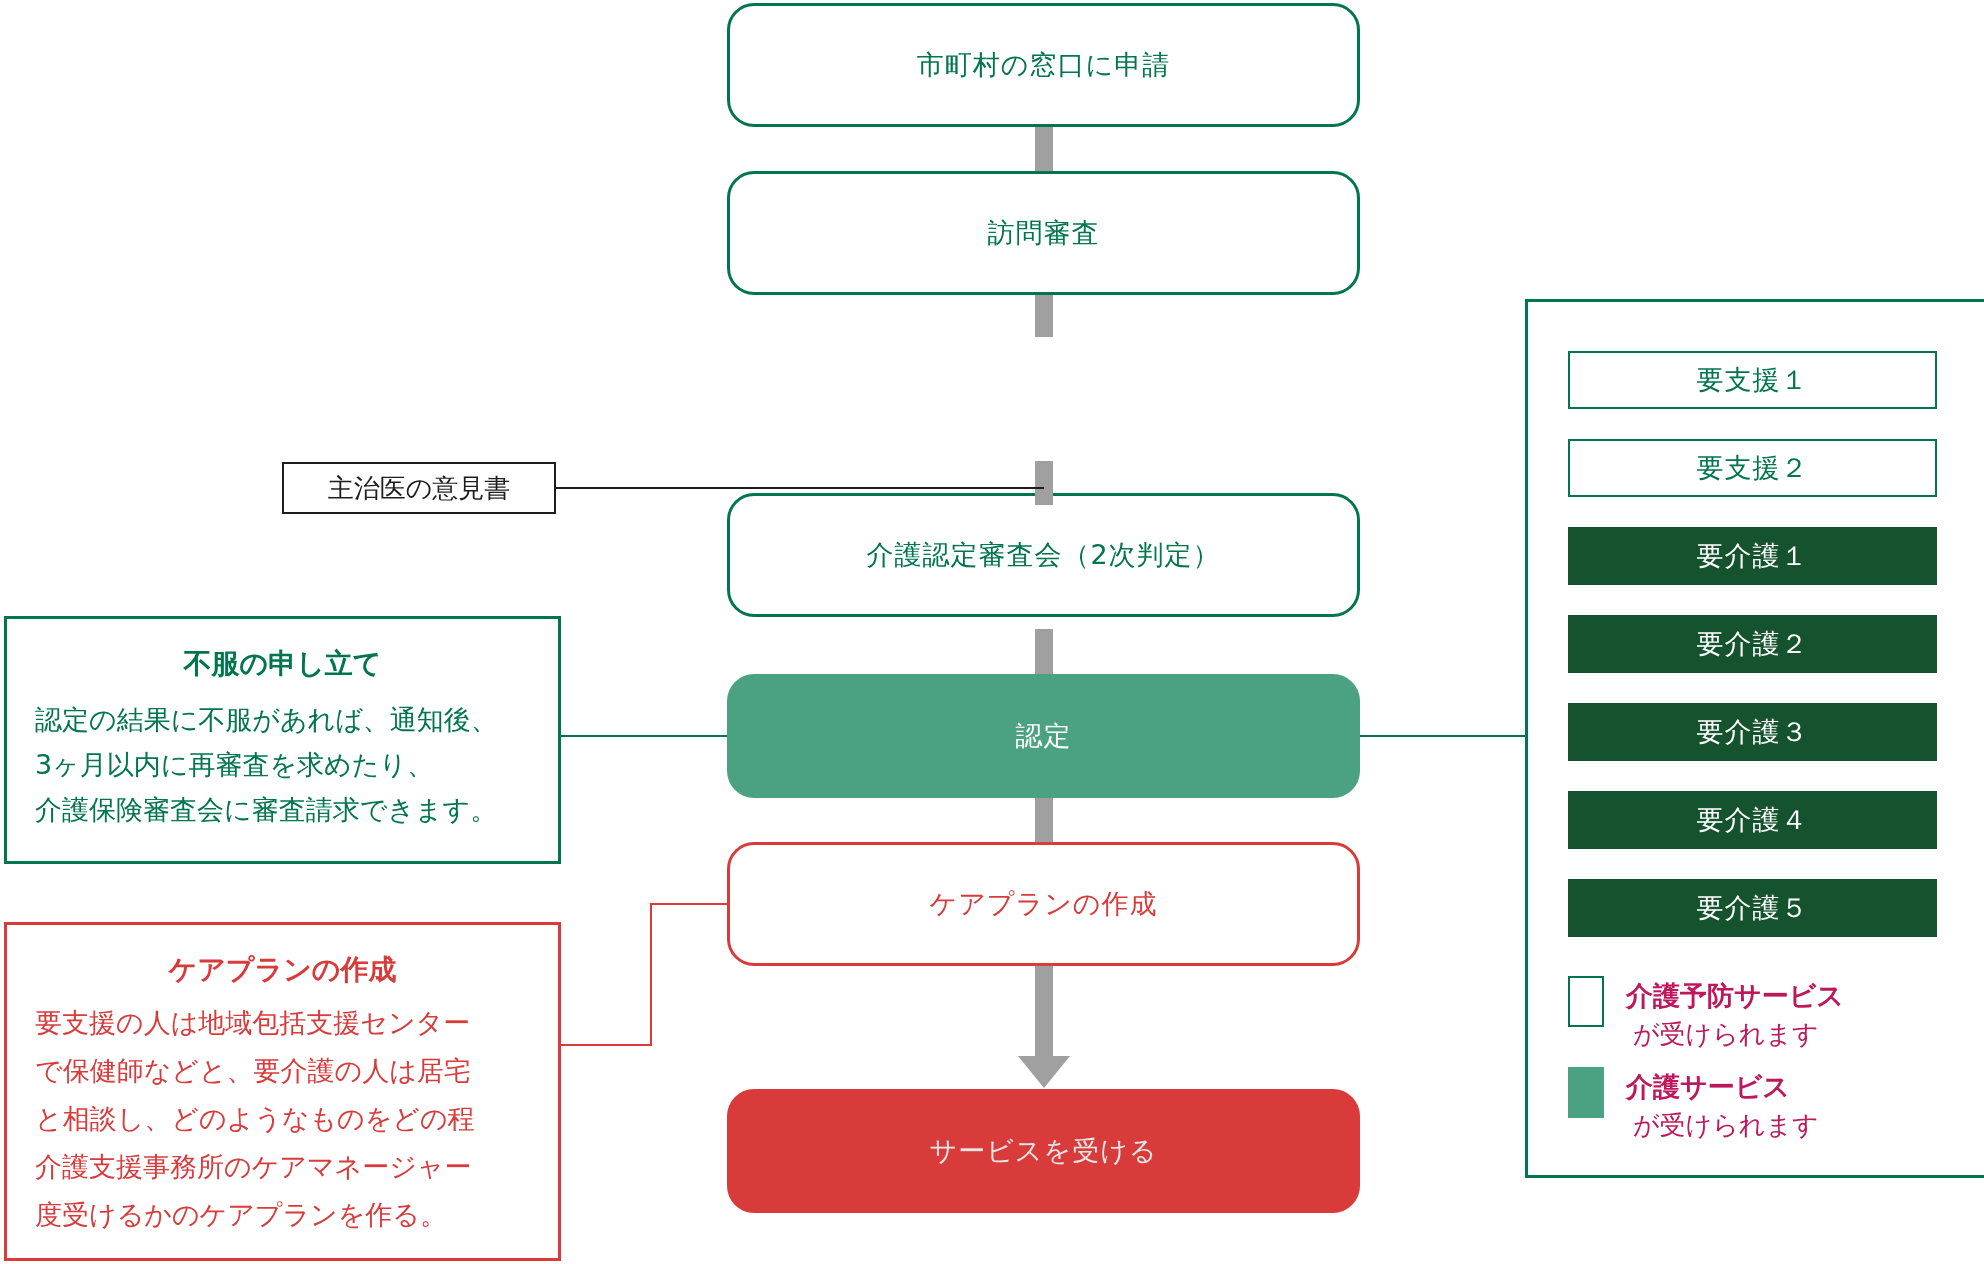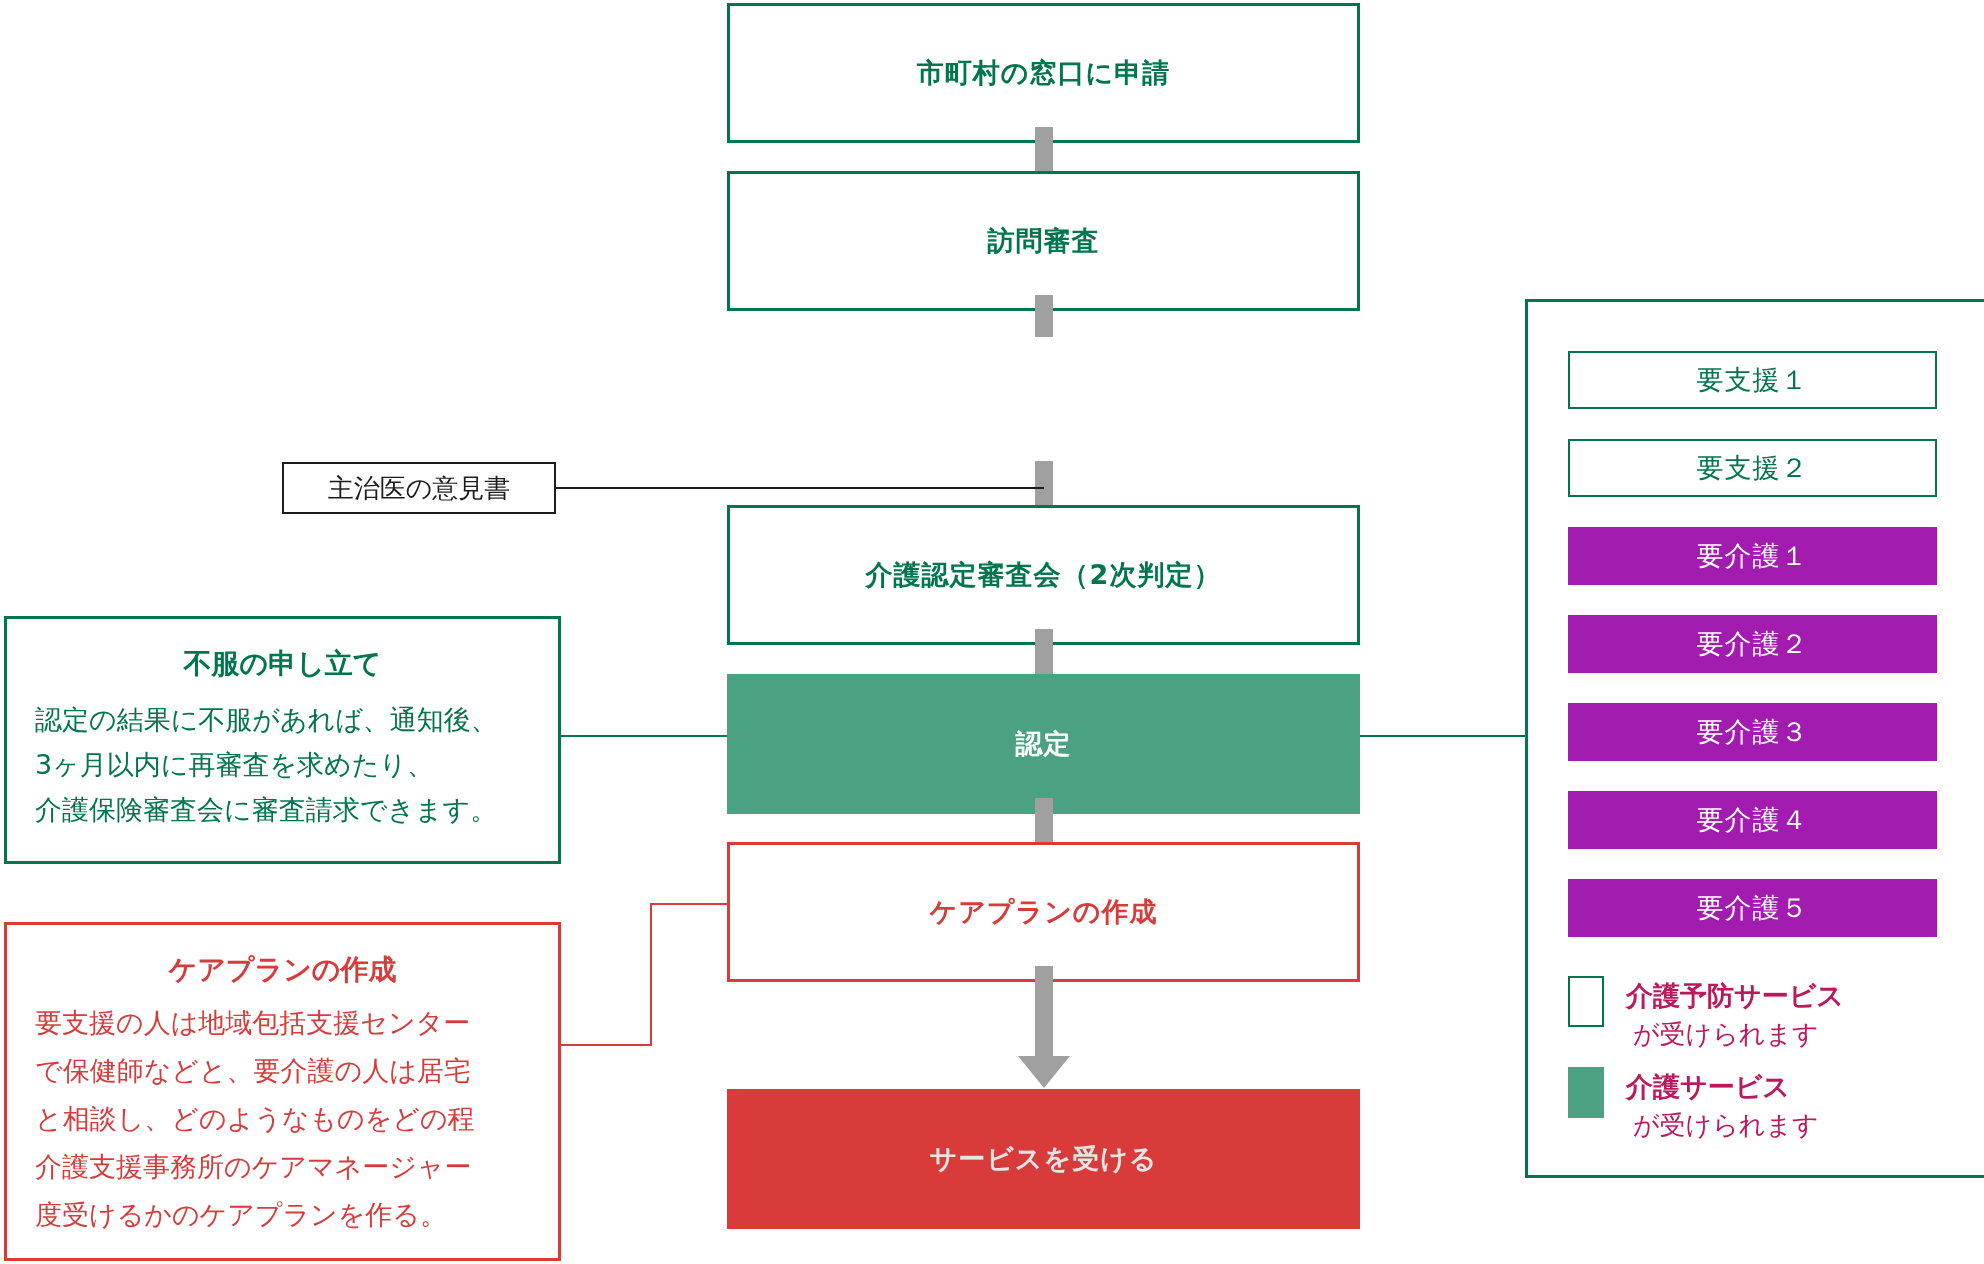--- a/index.html
+++ b/index.html
@@ -2,23 +2,23 @@
 <html><head>
 <meta charset="utf-8">
 <style>
   * { margin:0; padding:0; box-sizing:border-box; }
   html, body { background:#ffffff; }
   body { font-family:"DejaVu Sans","Liberation Sans",sans-serif; }
 
   .canvas { position:relative; width:1984px; height:1264px; background:#ffffff; overflow:hidden; }
 
   
-  .flow-box { position:absolute; left:727px; width:633px; height:140px;
+  .flow-box { position:absolute; left:727px; width:633px; height:124px;
     display:flex; align-items:center; justify-content:center; text-align:center;
-    font-size:27px; font-weight:bold; letter-spacing:1px; }
+    font-size:27px; font-weight:normal; letter-spacing:1px;border-radius:27px; }
   .green-outline { background:#ffffff; border:3px solid #00754e; color:#00754e; }
   .green-fill   { background:#4ba282; color:#ffffff; }
   .red-outline  { background:#ffffff; border:3px solid #d93b3b; color:#d93b3b; }
   .red-fill     { background:#d93b3b; color:#e5e5e5; }
 
   
   .vconn { position:absolute; left:1035px; width:18px; background:#a0a0a0; }
   .arrow-head { position:absolute; left:1018px; top:1056px; width:0; height:0;
     border-left:26px solid transparent; border-right:26px solid transparent;
     border-top:32px solid #a0a0a0; }
@@ -49,38 +49,38 @@
   .careplan-note { left:4px; top:922px; width:557px; height:339px; padding:26px 28px 0; }
   .careplan-note .note-title { margin-bottom:10px; }
   .careplan-note .note-body  { line-height:48px; }
 
   
   .panel { position:absolute; left:1525px; top:299px; width:489px; height:879px;
     background:#ffffff; border:3px solid #00754e; }
   .level-box { position:absolute; left:40px; width:369px; height:58px;
     display:flex; align-items:center; justify-content:center; font-size:27px; letter-spacing:1px; }
   .level-outline { background:#ffffff; border:2px solid #00754e; color:#00754e; }
-  .level-fill    { background:#a21caf; color:#ffffff; }
+  .level-fill    { background:#14532d; color:#ffffff; }
 
   .legend-row { position:absolute; left:40px; display:flex; align-items:flex-start; gap:22px; }
   .swatch { width:36px; height:51px; flex:0 0 36px; }
   .swatch-outline { background:#ffffff; border:2px solid #00754e; }
   .swatch-fill    { background:#4ba282; }
   .legend-text  { color:#be185d; }
   .legend-title { font-size:27px; font-weight:bold; line-height:39px; }
   .legend-sub   { font-size:26px; line-height:39px;margin-left:7px; }
 </style>
 </head>
 <body>
 
 <div class="canvas">
 
   <div class="flow-box green-outline" style="top:3px">市町村の窓口に申請</div>
   <div class="flow-box green-outline" style="top:171px">訪問審査</div>
-  <div class="flow-box green-outline" style="top:505px">介護認定審査会（2次判定）</div>
+  <div class="flow-box green-outline" style="top:493px">介護認定審査会（2次判定）</div>
   <div class="flow-box green-fill" style="top:674px">認定</div>
   <div class="flow-box red-outline" style="top:842px">ケアプランの作成</div>
   <div class="flow-box red-fill" style="top:1089px">サービスを受ける</div>
 
   <div class="vconn" style="top:127px;height:44px"></div>
   <div class="vconn" style="top:295px;height:42px"></div>
   <div class="vconn" style="top:461px;height:44px"></div>
   <div class="vconn" style="top:629px;height:45px"></div>
   <div class="vconn" style="top:798px;height:44px"></div>
   <div class="vconn" style="top:966px;height:92px"></div>

